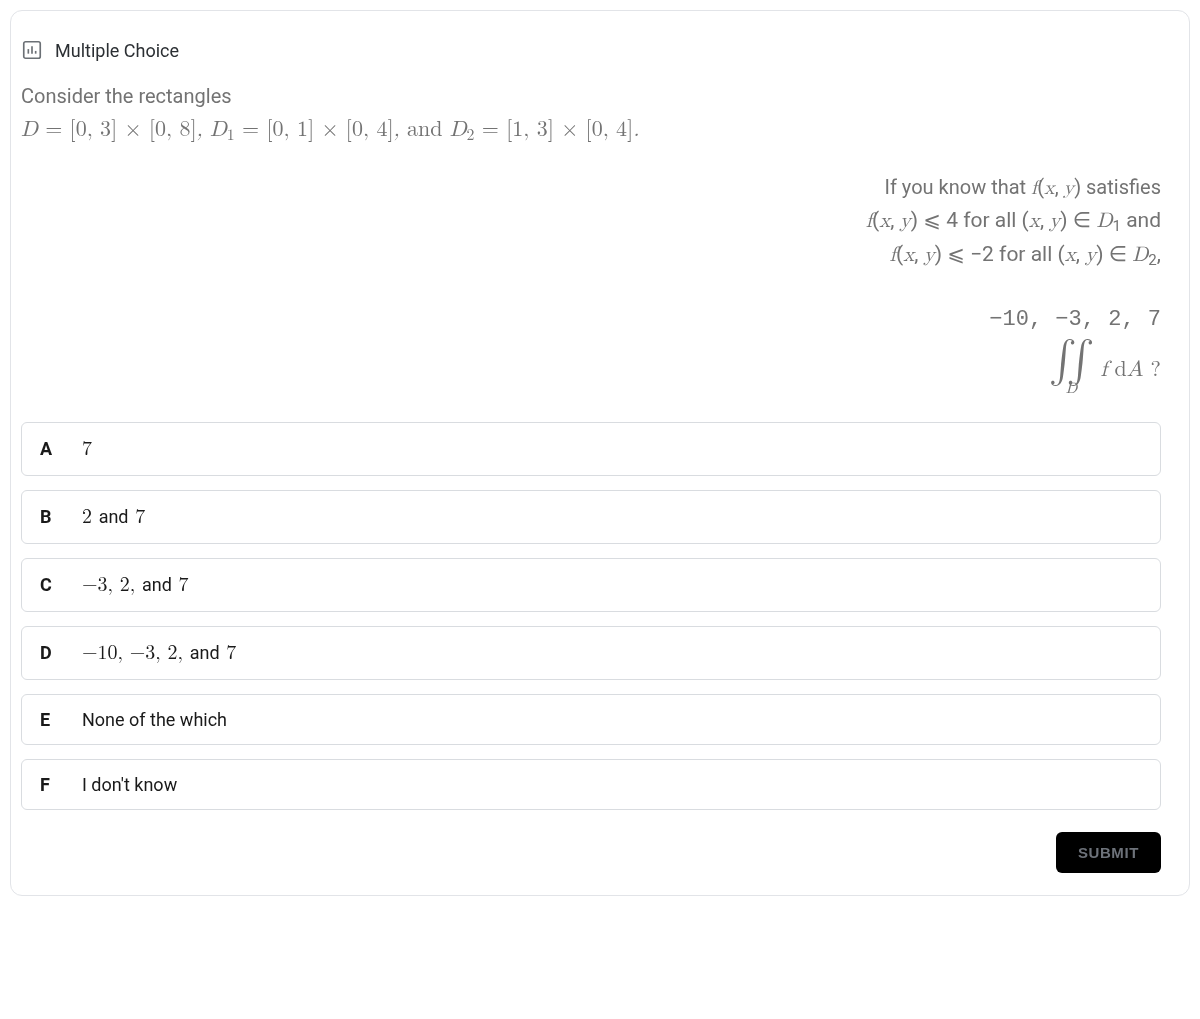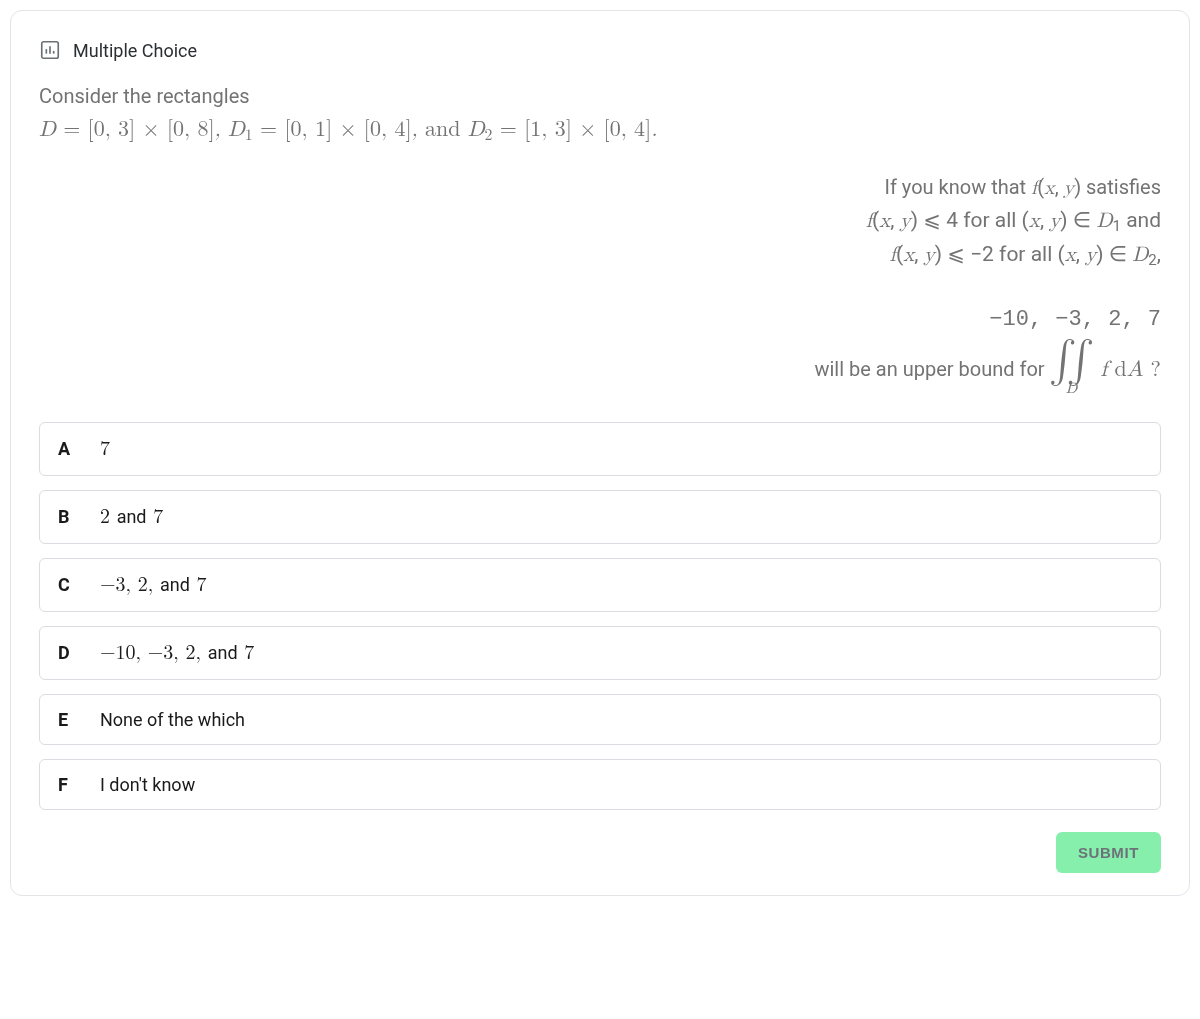--- a/index.html
+++ b/index.html
@@ -7,21 +7,21 @@
     margin: 0;
     padding: 10px;
     font-family: -apple-system, BlinkMacSystemFont, "Segoe UI", Roboto, Helvetica, Arial, sans-serif;
     background: #fff;
     color: #1a1a1a;
   }
   .card {
     width: 1180px;
     border: 1px solid #e2e4e8;
     border-radius: 12px;
-    padding: 28px 28px 22px 28px;
+    padding: 28px 28px 22px 10px;
   }
   .header {
     display: flex;
     align-items: center;
     gap: 12px;
     margin-bottom: 20px;
   }
   .header .icon {
     width: 22px;
     height: 22px;
@@ -105,21 +105,21 @@
   .option .text.plain {
     font-family: inherit;
     font-size: 18px;
   }
   .footer {
     display: flex;
     justify-content: flex-end;
     margin-top: 22px;
   }
   .submit-btn {
-    background: #86efac;
+    background: #000000;
     color: #6d727a;
     border: none;
     border-radius: 6px;
     padding: 12px 22px;
     font-size: 15px;
     font-weight: 600;
     letter-spacing: 0.6px;
     cursor: pointer;
   }
 </style>
@@ -145,21 +145,20 @@
       <span>Consider the rectangles</span><br>
       <span class="math" style="font-size:22px"><span class="math">D</span> <span class="mathup">= [0, 3] × [0, 8]</span>, <span class="math">D</span><span class="sub">1</span> <span class="mathup">= [0, 1] × [0, 4]</span>, <span style="font-family:inherit;font-style:normal">and</span> <span class="math">D</span><span class="sub">2</span> <span class="mathup">= [1, 3] × [0, 4]</span>.</span>
     </p>
     <p style="margin-top:24px">
       <span>If you know that <span class="math">f</span>(<span class="math">x</span>, <span class="math">y</span>) satisfies</span><br>
       <span style="font-size:21px"><span class="math">f</span>(<span class="math">x</span>, <span class="math">y</span>) <span class="mathup">⩽ 4</span> for all (<span class="math">x</span>, <span class="math">y</span>) <span class="mathup">∈</span> <span class="math">D</span><span class="sub">1</span> and</span><br>
       <span style="font-size:21px"><span class="math">f</span>(<span class="math">x</span>, <span class="math">y</span>) <span class="mathup">⩽ −2</span> for all (<span class="math">x</span>, <span class="math">y</span>) <span class="mathup">∈</span> <span class="math">D</span><span class="sub">2</span>,</span><br>
       <br>
       <span class="candidates">−10, −3, 2, 7</span><br>
       <span style="display:inline-flex;align-items:center;margin-top:6px">
-        <span>will be an upper bound for</span>
         <span class="integral-wrap">
           <span class="integral-symbols">
             <span class="big">∫∫</span>
             <span class="dom">D</span>
           </span>
           <span class="integrand"><span class="math">f</span> <span class="mathup">d</span><span class="math">A</span> <span class="mathup">?</span></span>
         </span>
       </span>
     </p>
   </div>

